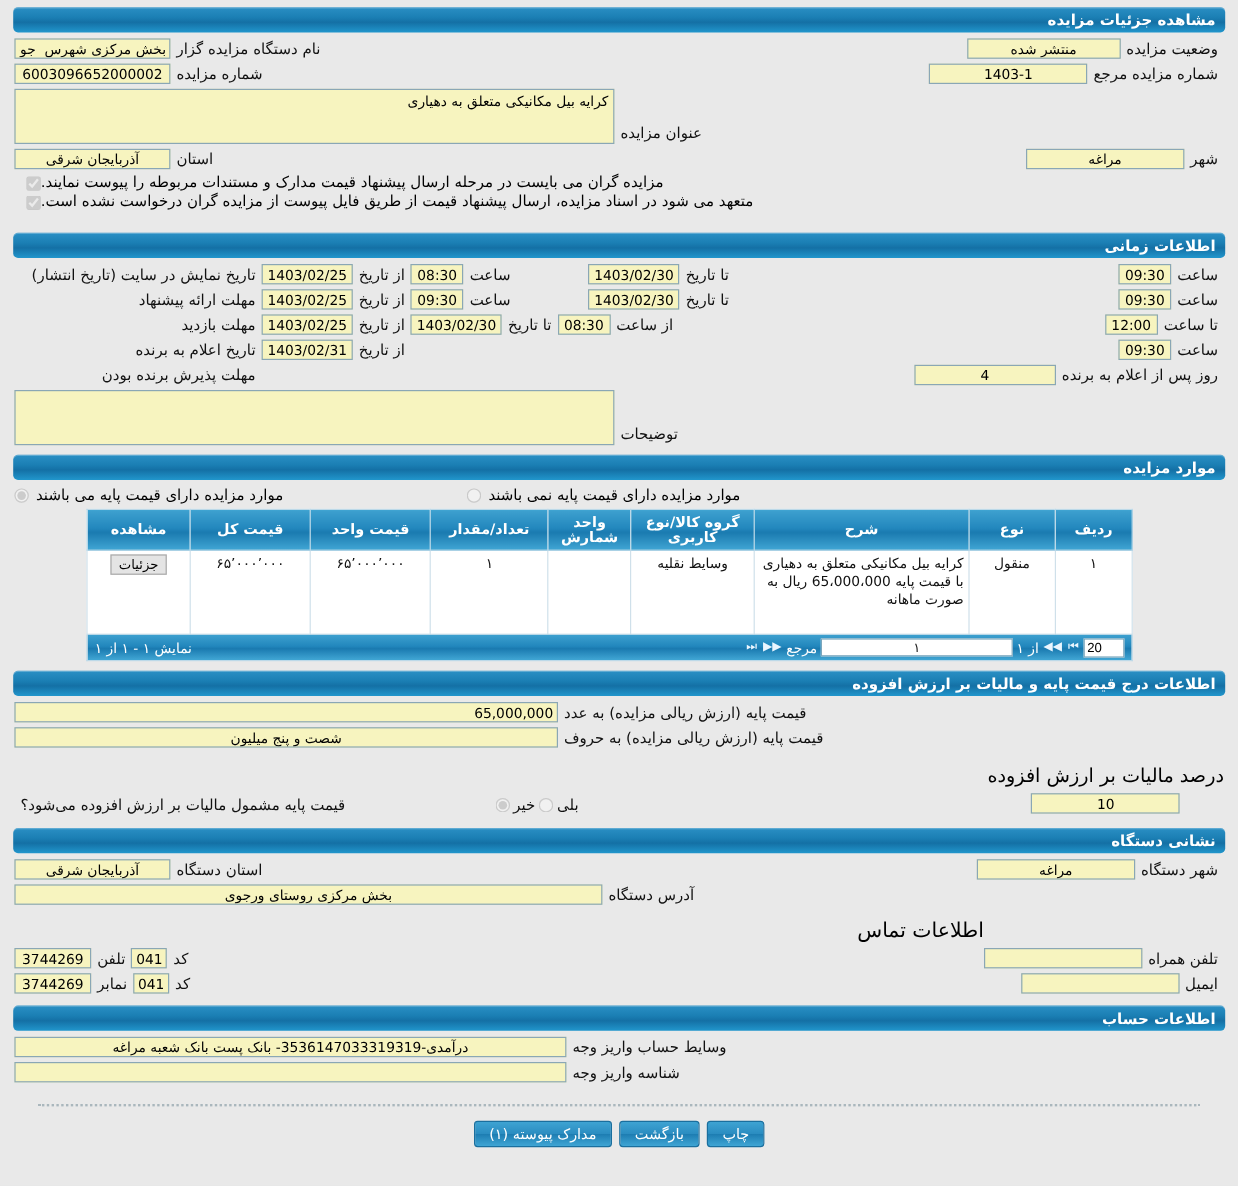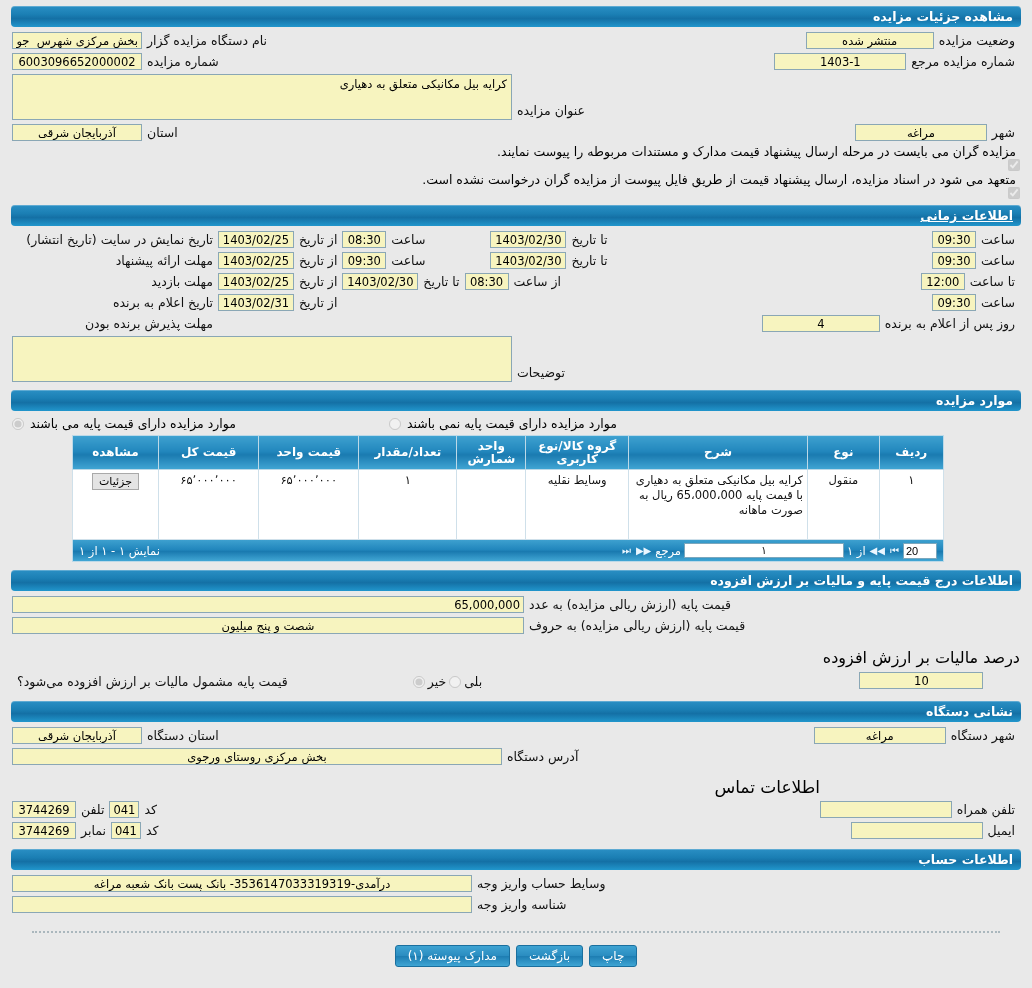--- a/index.html
+++ b/index.html
@@ -80,42 +80,41 @@
   .inp.w-org { width: 130px; text-align: center; overflow: hidden; }
   .inp.w-auc { width: 130px; }
   .inp.w-prov { width: 130px; }
   .inp.w-city { width: 132px; }
   .inp.w-days { width: 118px; }
   .inp.w-code { width: 30px; }
   .inp.w-phone { width: 64px; }
   .inp.w-mobile { width: 132px; }
   .inp.w-email { width: 132px; }
   .inp.w-vat { width: 124px; }
-  .inp.w-wide { width: 512px; }
+  .inp.w-wide { width: 453px; }
   .inp.w-addr { width: 490px; }
   .inp.w-acct { width: 460px; }
   textarea.inp {
     height: 46px;
     width: 500px;
     resize: none;
     text-align: right;
     line-height: 14px;
     padding: 2px 4px;
     overflow: hidden;
   }
 
   
   .chk-line {
     display: flex;
-    align-items: flex-start;
+    align-items: flex-end;
     justify-content: flex-end;
     margin: 1px 12px 1px 12px;
     padding-left: 10px;
     font-size: 12.5px;
-    flex-direction: column;
   }
   .chk-line .txt { padding-right: 4px; }
   input[type=checkbox], input[type=radio] {
     width: 12px; height: 12px; margin: 0; vertical-align: middle;
   }
 
   
   .radio-line {
     display: flex;
     align-items: center;
@@ -262,21 +261,21 @@
 
   <div class="chk-line">
     <span class="txt">مزایده گران می بایست در مرحله ارسال پیشنهاد قیمت مدارک و مستندات مربوطه را پیوست نمایند.</span>
     <input type="checkbox" checked="" disabled="" style="">
   </div>
   <div class="chk-line">
     <span class="txt">متعهد می شود در اسناد مزایده، ارسال پیشنهاد قیمت از طریق فایل پیوست از مزایده گران درخواست نشده است.</span>
     <input type="checkbox" checked="" disabled="" style="">
   </div>
 
-  <div class="sec-head" style="margin-top:6px;text-decoration:underline;">اطلاعات زمانی</div>
+  <div class="sec-head" style="margin-top:19px;">اطلاعات زمانی</div>
 
   <div class="row" style="justify-content:flex-end;">
     <div class="cellgrp" style="margin-left:auto;">
       <span class="lbl">ساعت</span>
       <input class="inp w-time ltr" readonly="" value="09:30" style="">
     </div>
     <div class="cellgrp">
       <span class="lbl">تا تاریخ</span>
       <input class="inp w-date ltr" readonly="" value="1403/02/30" style="">
     </div>

